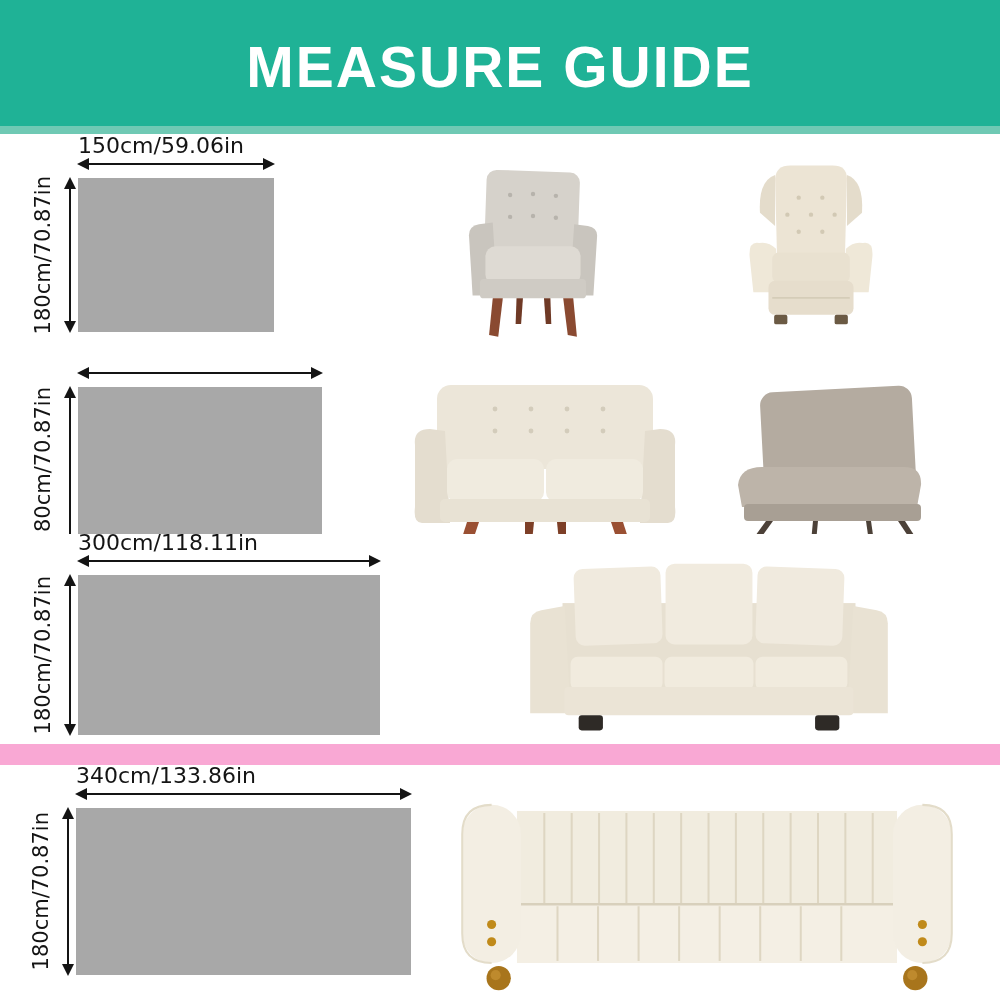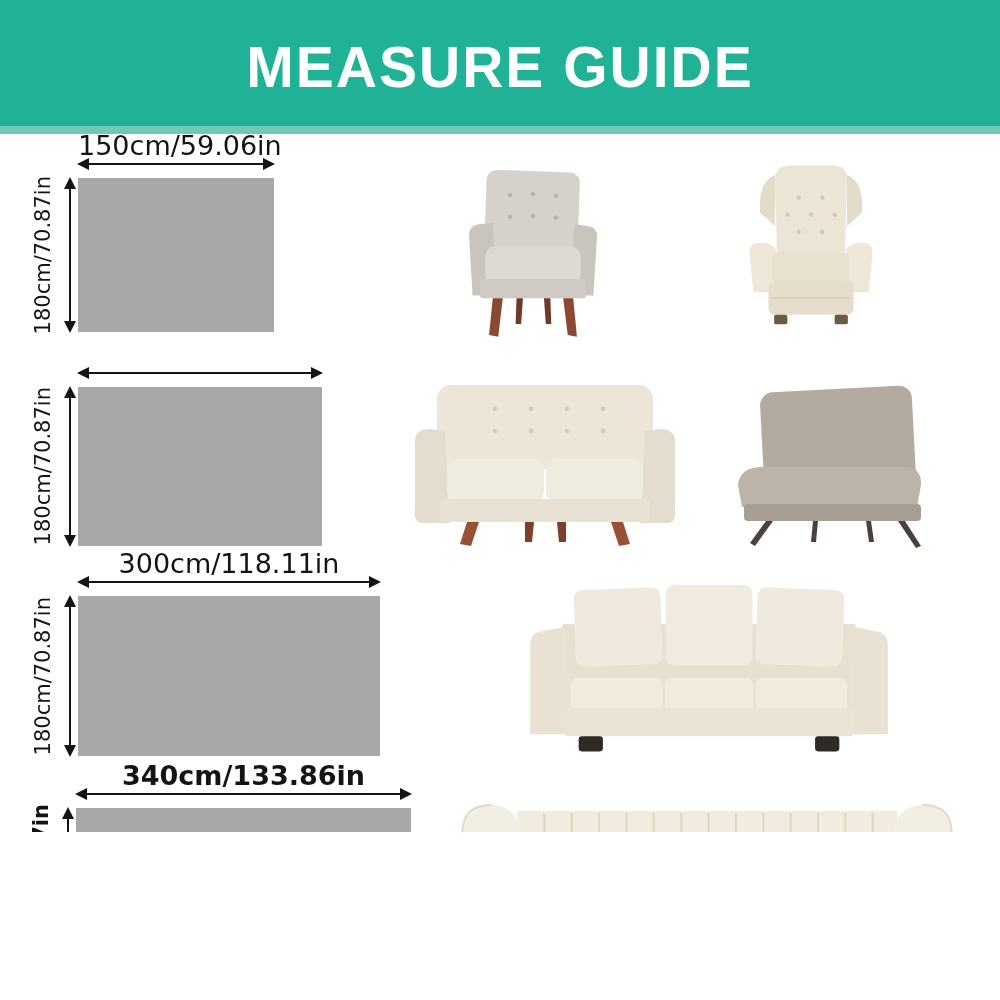--- a/index.html
+++ b/index.html
@@ -1,39 +1,39 @@
 <!DOCTYPE html>
 <html style="--header-bg: #1fb296; --header-bg-light: #6fc9b4; --header-text: #ffffff; --swatch: #a8a8a8; --arrow: #141414; --divider: #e8e5e0;"><head>
 <meta charset="utf-8">
 <style>
   html,body{margin:0;padding:0;background:#ffffff;}
-  .page{position:relative;width:1000px;height:832px;background:#f9a8d4;overflow:hidden;
+  .page{position:relative;width:1000px;height:1000px;background:#f9a8d4;overflow:hidden;
         font-family:"DejaVu Sans",sans-serif;color:#141414;}
 
   
   .header{position:absolute;left:0;top:0;width:1000px;height:134px;
           background:linear-gradient(var(--header-bg) 0 94%, var(--header-bg-light) 94% 100%);
           display:flex;align-items:center;justify-content:center;}
   .header h1{margin:0;font-family:"Liberation Sans",sans-serif;font-weight:700;
              font-size:57px;letter-spacing:2px;color:var(--header-text);}
 
   
   .row{position:absolute;left:0;width:1000px;background:#fff;}
   .row.r1{top:134px;height:211px;}
   .row.r2{top:345px;height:210px;}
-  .row.r3{top:555px;height:210px;}
-  .row.r4{top:765px;height:235px;font-weight:bold;}
+  .row.r3{top:534px;height:210px;}
+  .row.r4{top:765px;height:235px;}
   .divider{position:absolute;left:0;width:1000px;height:3px;background:var(--divider);
            box-shadow:0 1px 2px rgba(0,0,0,0.07);}
 
   
   .swatch{position:absolute;left:var(--rect-l);top:var(--rect-t);
           width:var(--rect-w);height:var(--rect-h);background:var(--swatch);}
   .wlabel{position:absolute;left:var(--rect-l);top:calc(var(--rect-t) - 45px);
-          width:var(--rect-w);text-align:center;font-size:27px;line-height:26px;white-space:nowrap;}
+          width:var(--rect-w);font-size:22px;line-height:26px;white-space:nowrap;}
   .harrow{position:absolute;left:var(--rect-l);top:calc(var(--rect-t) - 20px);
           width:var(--rect-w);height:12px;
           background:linear-gradient(var(--arrow),var(--arrow)) center/calc(100% - 10px) 2.4px no-repeat;}
   .harrow::before{content:"";position:absolute;left:-1px;top:50%;transform:translateY(-50%);
           border:6px solid transparent;border-left:0;border-right:12px solid var(--arrow);}
   .harrow::after{content:"";position:absolute;right:-1px;top:50%;transform:translateY(-50%);
           border:6px solid transparent;border-right:0;border-left:12px solid var(--arrow);}
   .varrow{position:absolute;left:calc(var(--rect-l) - 14px);top:var(--rect-t);
           width:12px;height:var(--rect-h);
           background:linear-gradient(var(--arrow),var(--arrow)) center/2.4px calc(100% - 10px) no-repeat;}

